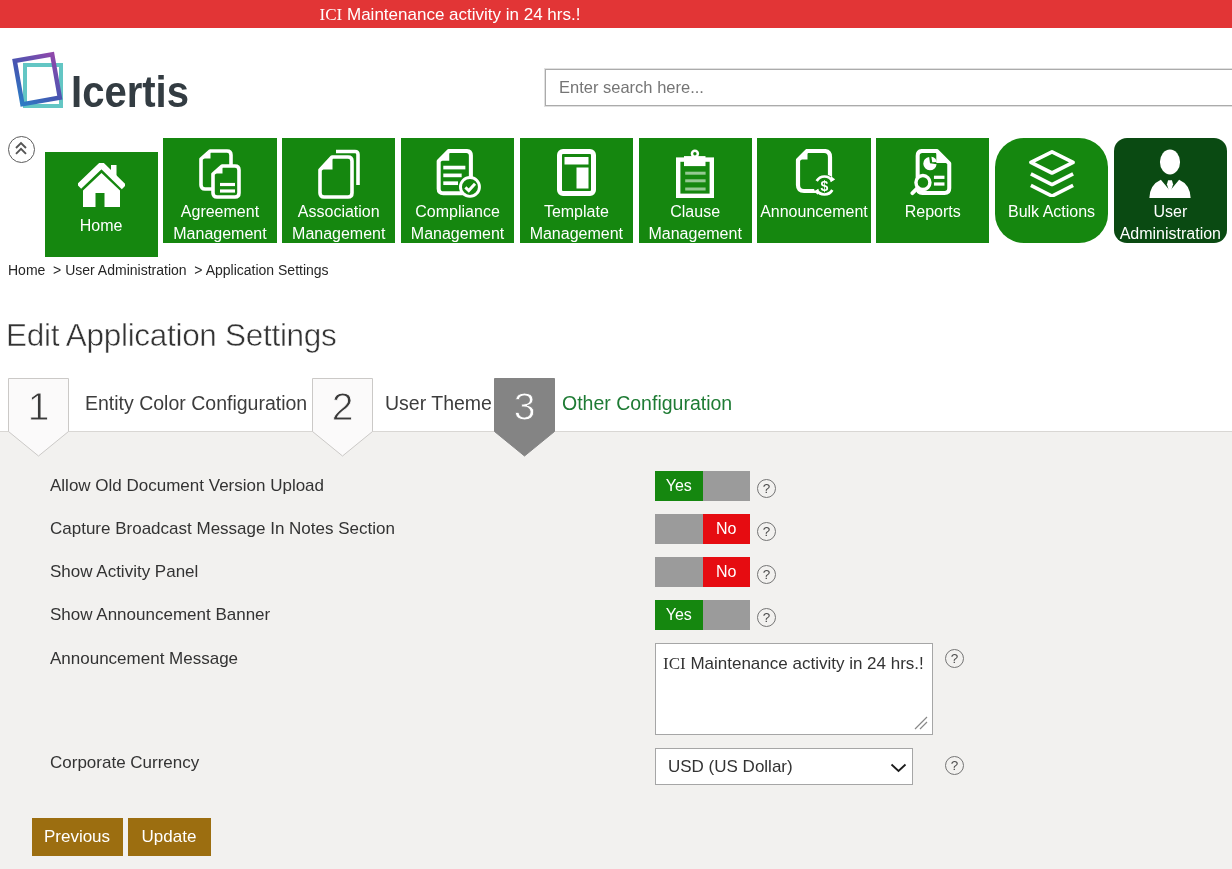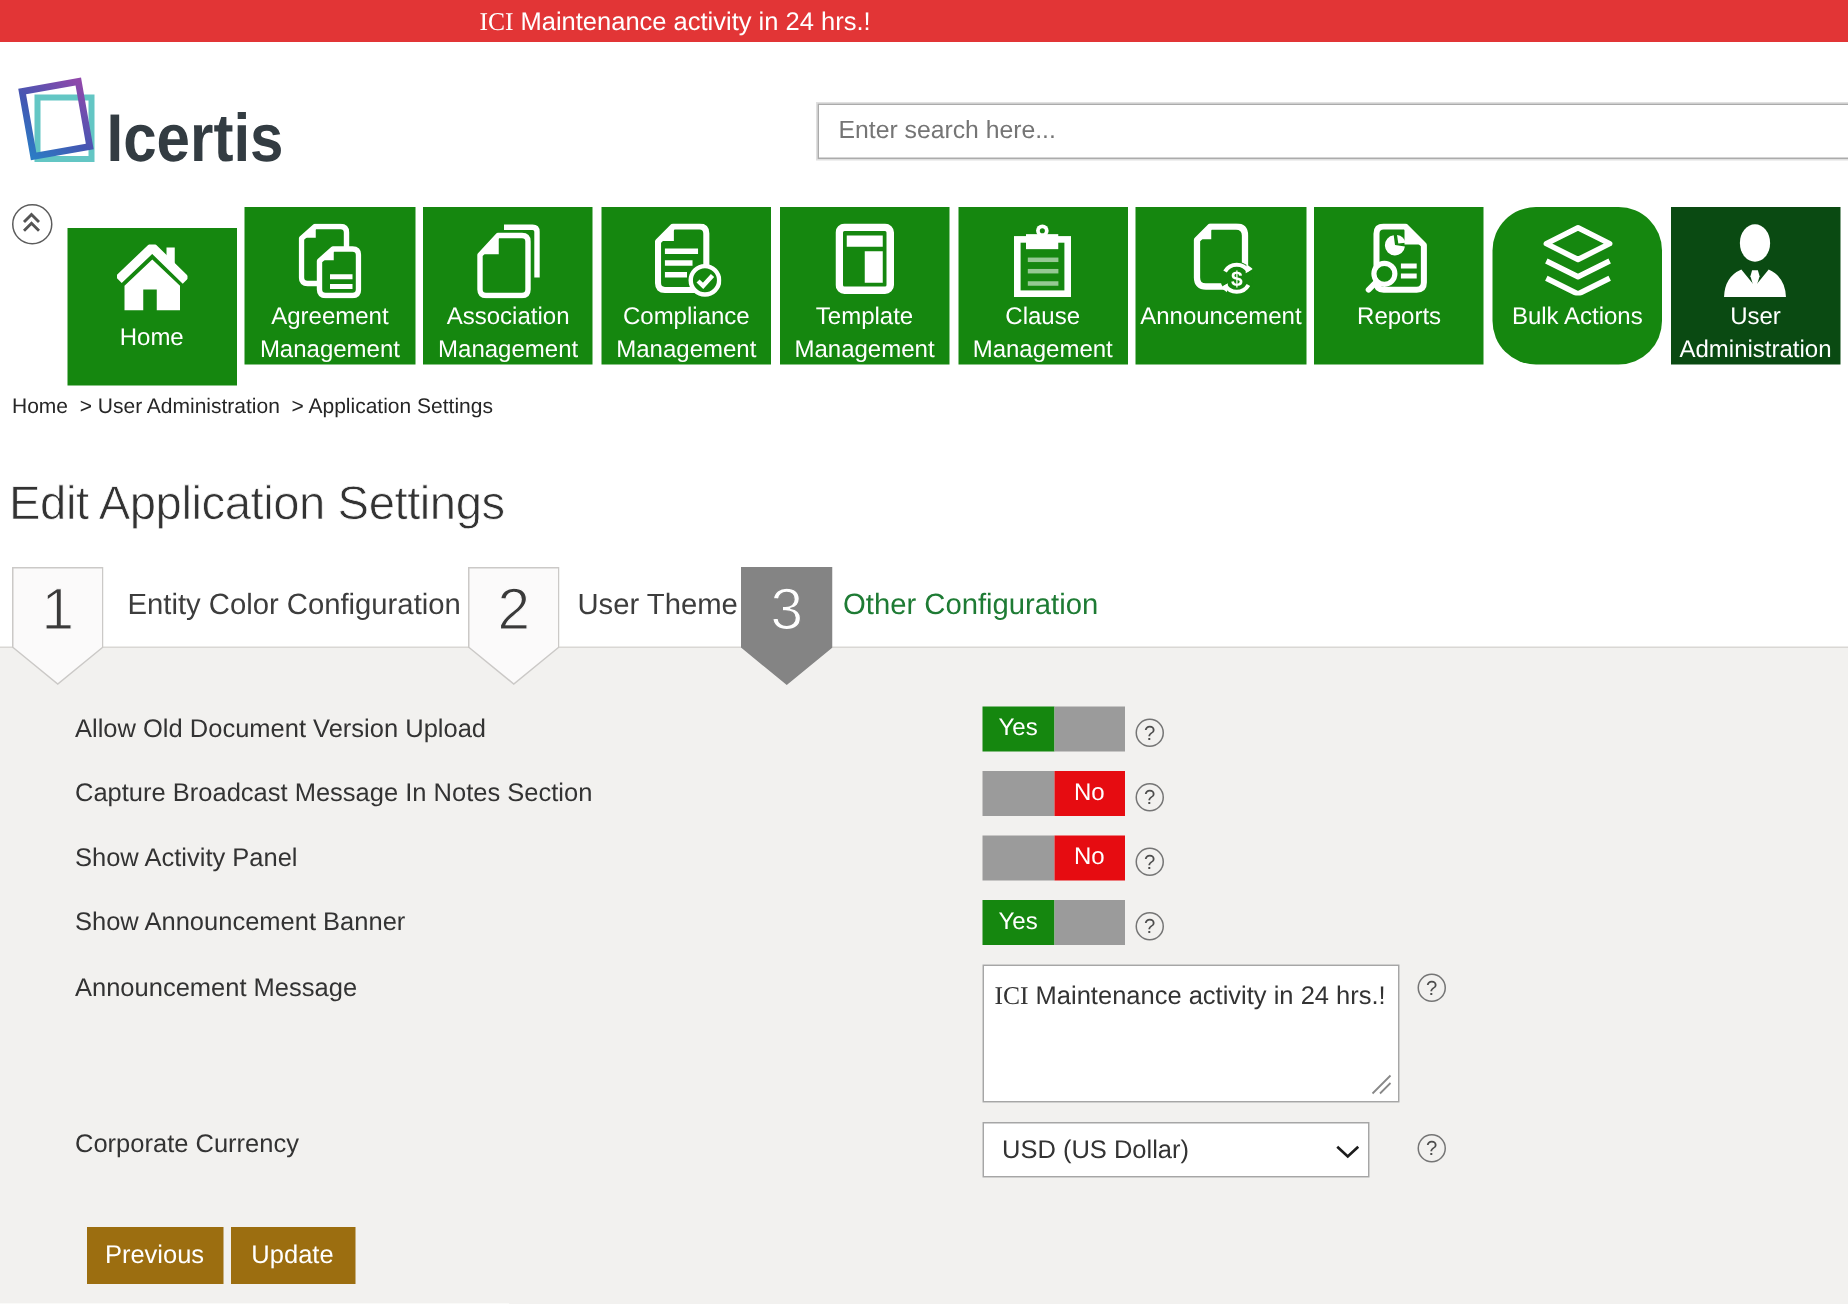--- a/index.html
+++ b/index.html
@@ -13,21 +13,21 @@
 .serifICI { font-family:"Liberation Serif", serif; }
 
 
 #search { left:545px; top:69px; width:700px; height:37px; border:1px solid #ababab; box-shadow:0 0 0 1px #e0e0e0; background:#fff; color:#767676; font-size:16.5px; line-height:35px; padding-left:13px; }
 
 
 #collapse { left:8px; top:136px; width:27px; height:27px; border:1.5px solid #5c5c5c; border-radius:50%; }
 
 
 .tile { position:absolute; top:138px; width:113.3px; height:105px; background:#15870f; color:#fff; text-align:center; }
-.tile.active { background:#0a4a12; }
+.tile.active { background:#0a4a12;border-radius:13px; }
 .tile .ic { position:absolute; left:0; top:11px; width:100%; height:52px; display:flex; align-items:flex-start; justify-content:center; }
 .tile .lbl { position:absolute; left:0; top:63px; width:100%; font-size:16px; line-height:21.5px; }
 
 
 #crumb { left:8px; top:262px; font-size:14px; color:#262626; }
 
 
 #title { left:6px; top:317px; font-size:31.5px; font-weight:400; color:#333; letter-spacing:-0.3px; -webkit-text-stroke:0.5px #fff; }
 
 
@@ -41,21 +41,21 @@
 .toggle { position:absolute; left:655px; width:95px; height:30px; font-size:16px; color:#fff; }
 .toggle .half { position:absolute; top:0; width:47.5px; height:30px; line-height:30px; text-align:center; background:#9b9b9b; }
 .toggle .l { left:0; } .toggle .r { left:47.5px; }
 .toggle .yes { background:#15870f; }
 .toggle .no { background:#e60c11; }
 .qm { position:absolute; width:19px; height:19px; border:1.3px solid #757575; border-radius:50%; color:#4d4d4d; font-size:13.5px; line-height:17px; text-align:center; background:transparent; }
 
 #ta { left:655px; top:643px; width:278px; height:92px; border:1px solid #a6a6a6; background:#fff; font-size:17px; color:#333; padding:9px 7px; line-height:22px; }
 #sel { left:655px; top:748px; width:258px; height:37px; border:1px solid #a6a6a6; background:#fff; font-size:17px; color:#333; line-height:36px; padding-left:12px; }
 
-.btn { position:absolute; top:818px; height:38px; background:#9c6e10; color:#fff; font-size:17px; text-align:center; line-height:38px;margin-left:26px; }
+.btn { position:absolute; top:818px; height:38px; background:#9c6e10; color:#fff; font-size:17px; text-align:center; line-height:38px; }
 </style>
 </head>
 <body>
 <div class="abs" id="banner">
     <div class="txt"><span class="serifICI">ICI</span> Maintenance activity in 24 hrs.!</div>
   </div>
 
 <svg class="abs" style="left:0;top:40px" width="240" height="80" viewBox="0 0 240 80">
   <defs>
     <linearGradient id="lg" x1="0" y1="1" x2="1" y2="0">

